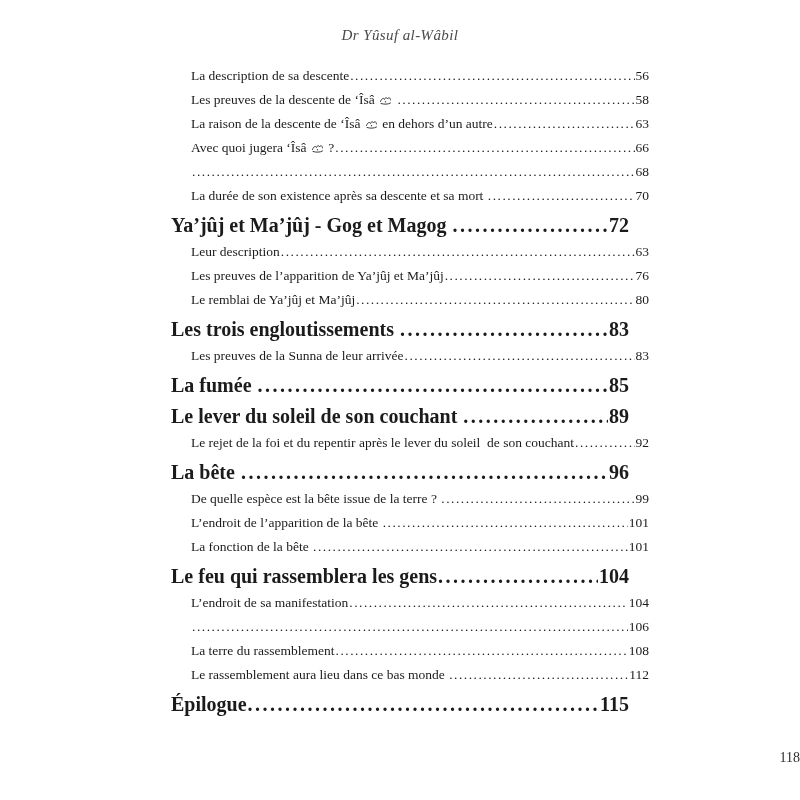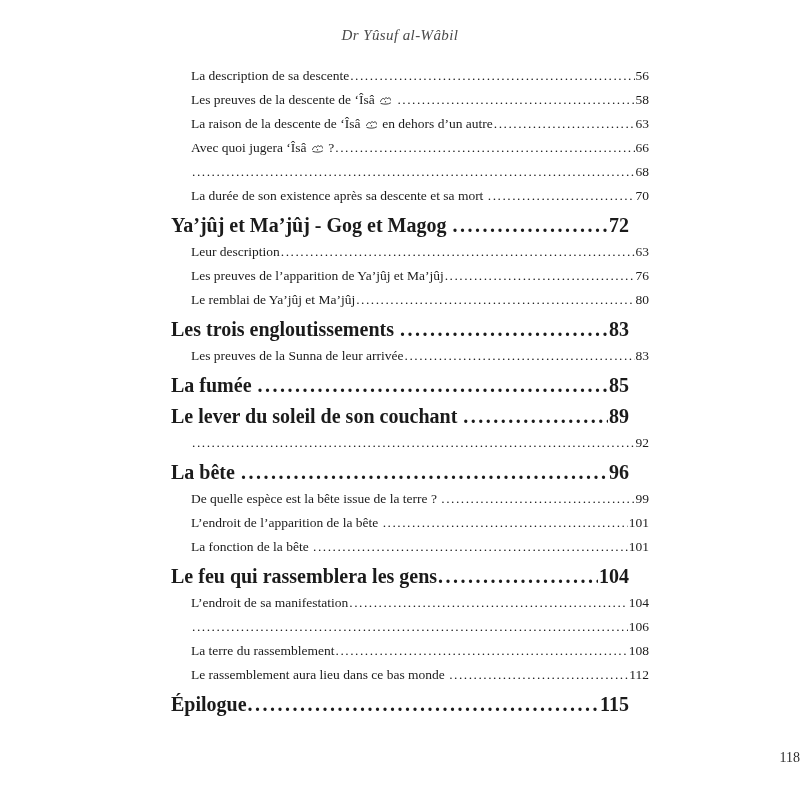--- a/index.html
+++ b/index.html
@@ -170,20 +170,21 @@
       <span class="title"><span class="t-text">La fumée </span></span>
       <span class="dots">............................................................................................................................................................................................................................................................................................................</span>
       <span class="pagenum">85</span>
     </div>
     <div class="row chapter">
       <span class="title"><span class="t-text">Le lever du soleil de son couchant </span></span>
       <span class="dots">............................................................................................................................................................................................................................................................................................................</span>
       <span class="pagenum">89</span>
     </div>
     <div class="row sub">
+      <span class="title"><span class="t-text">Le rejet de la foi et du repentir après le lever du soleil  de son couchant</span></span>
       <span class="dots">............................................................................................................................................................................................................................................................................................................</span>
       <span class="pagenum">92</span>
     </div>
     <div class="row chapter">
       <span class="title"><span class="t-text">La bête </span></span>
       <span class="dots">............................................................................................................................................................................................................................................................................................................</span>
       <span class="pagenum">96</span>
     </div>
     <div class="row sub">
       <span class="title"><span class="t-text">De quelle espèce est la bête issue de la terre ? </span></span>

